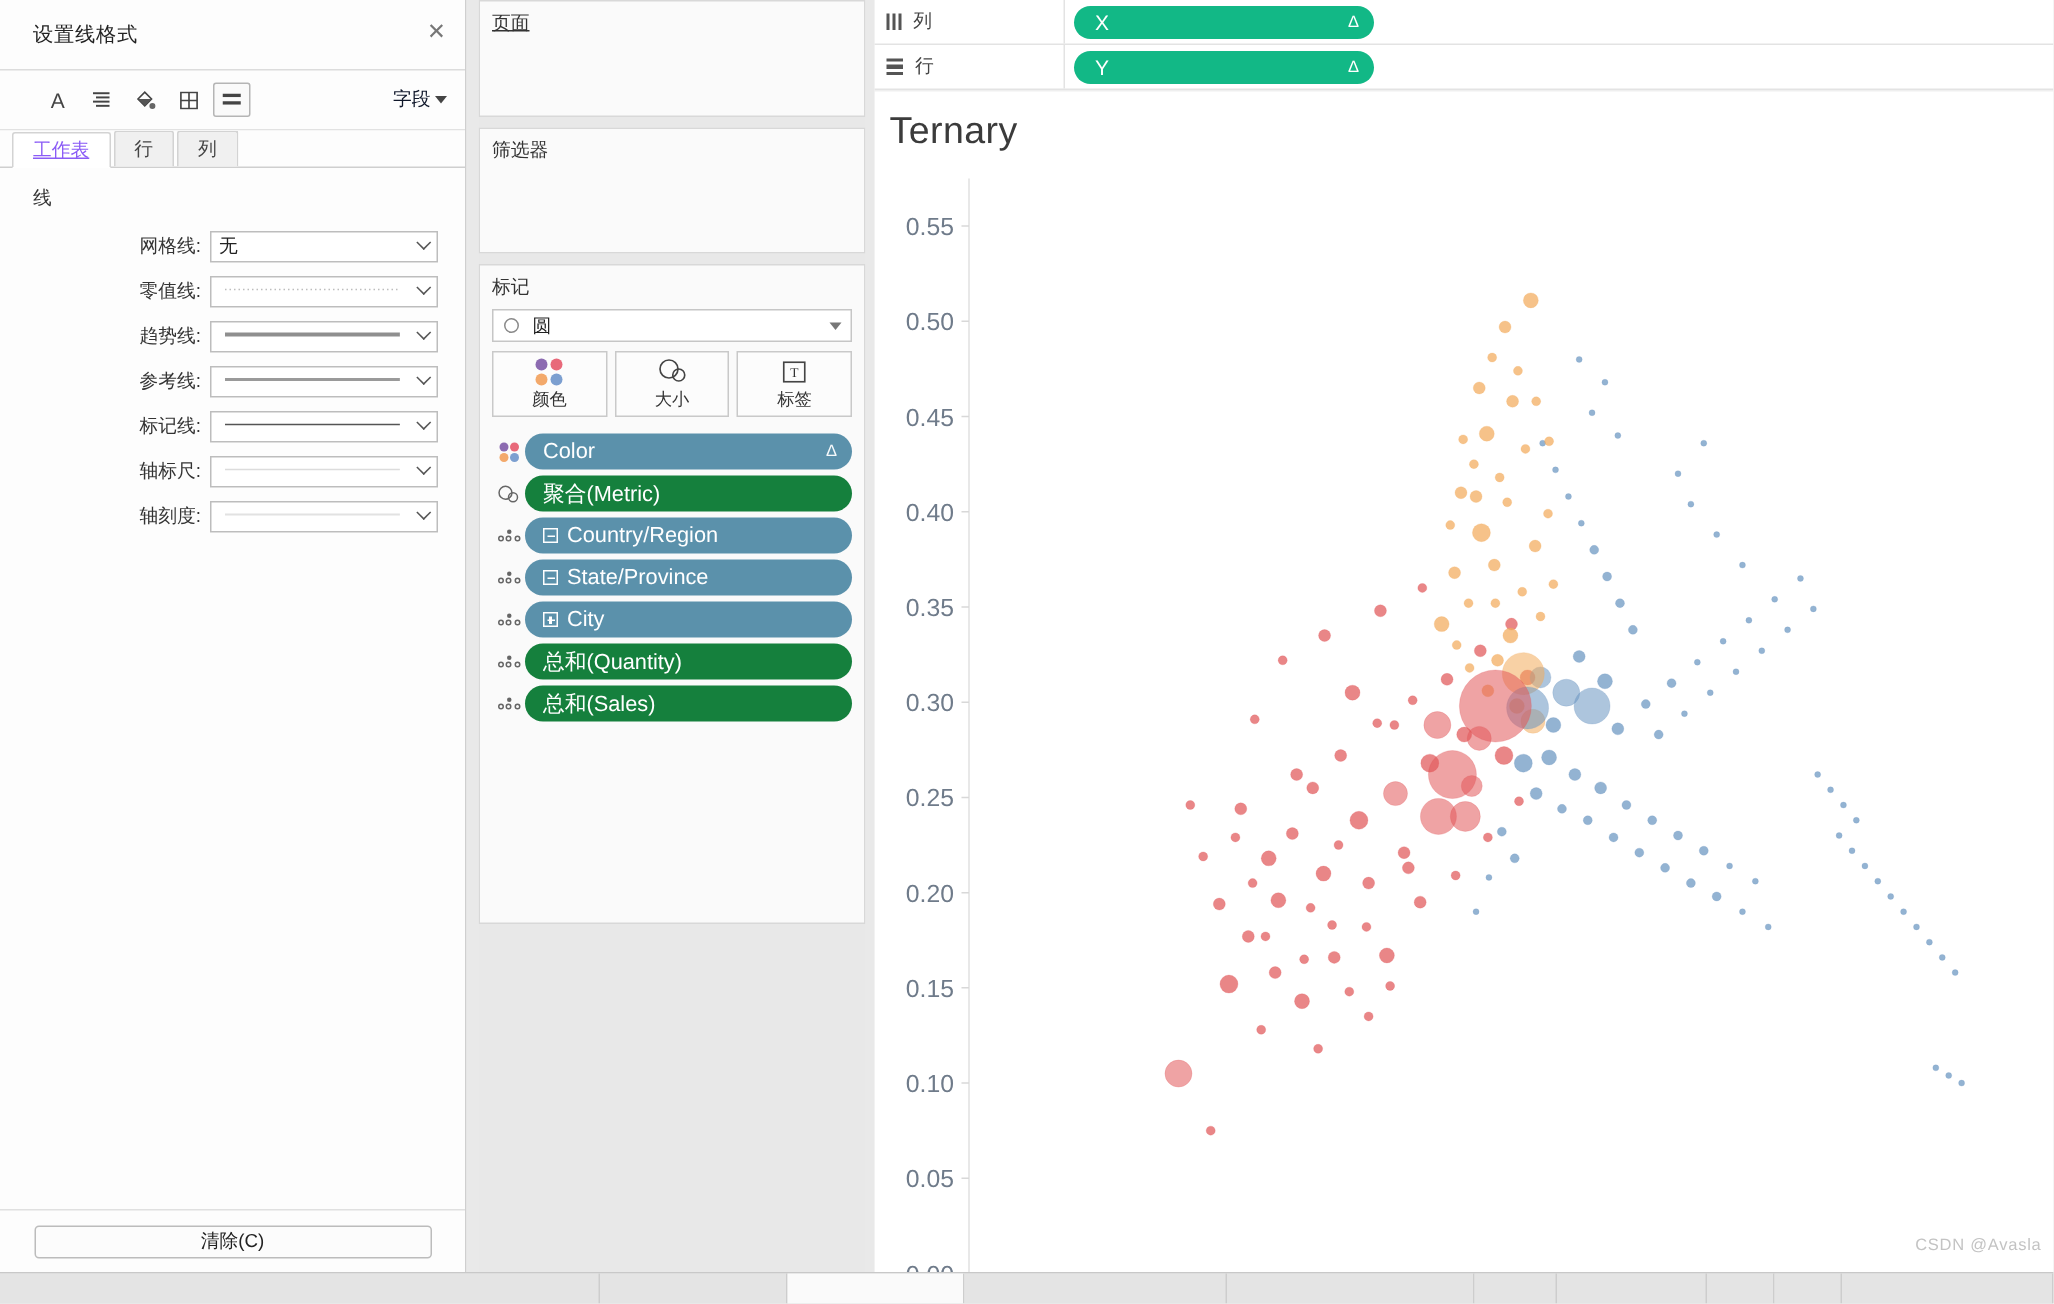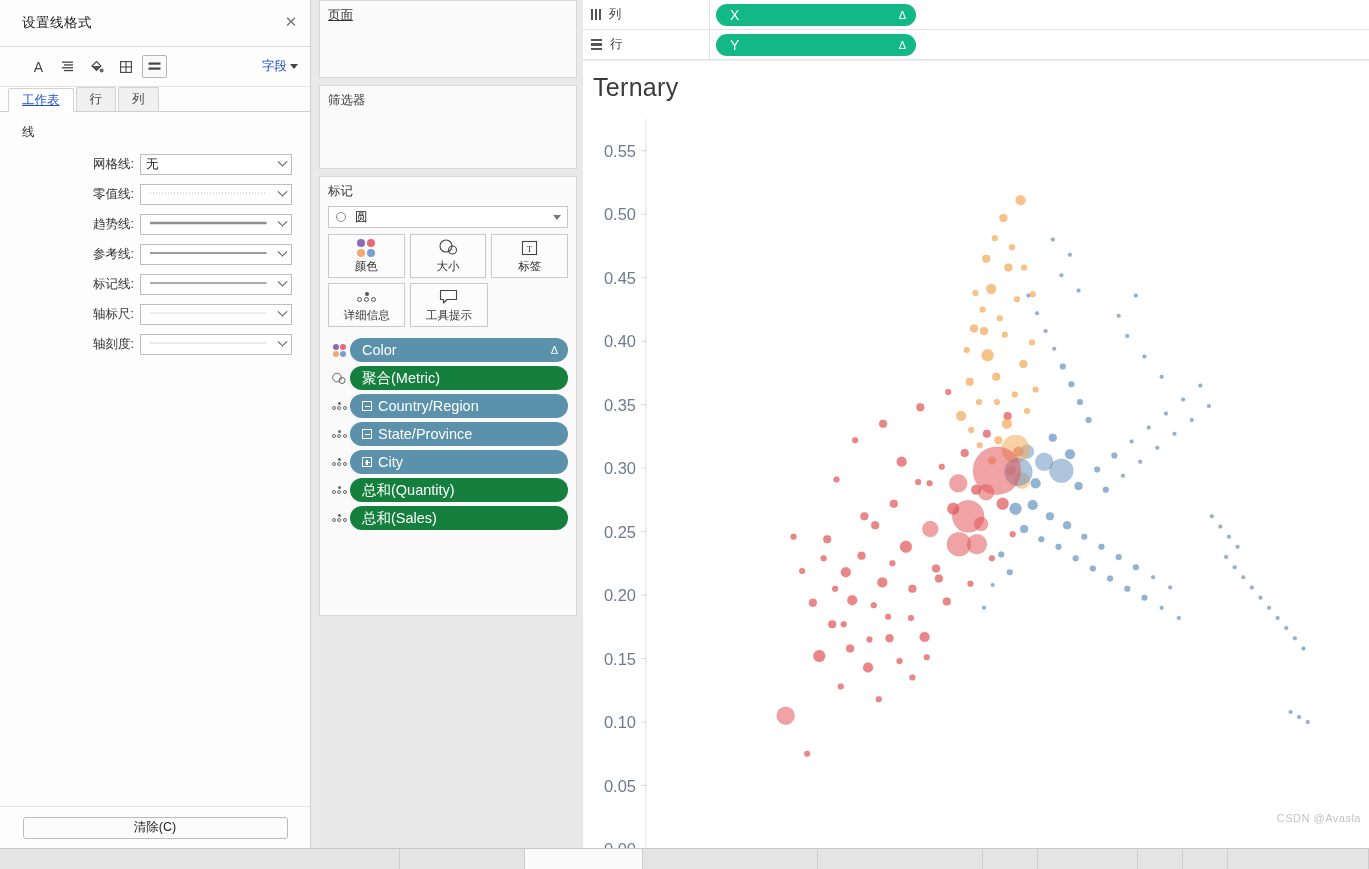--- a/index.html
+++ b/index.html
@@ -44,21 +44,21 @@
   }
   .tb-icon {
     width: 25px; height: 23px;
     display: flex; align-items: center; justify-content: center;
     margin-right: 4px; cursor: pointer; border-radius: 2px;
     color: #444;
   }
   .tb-icon.active { border: 1px solid #b5b5b5; background: #fafafa; }
   .tb-spacer { flex: 1; }
   .fp-fields {
-    font-size: 12.5px; color: #1d4ed8; cursor: pointer;
+    font-size: 12.5px; color: #0f172a; cursor: pointer;
     display: flex; align-items: center; gap: 3px;
   }
   .caret-dn {
     width: 0; height: 0;
     border-left: 4px solid transparent; border-right: 4px solid transparent;
     border-top: 5px solid #444;
   }
 
   .fp-tabs {
     height: 25px; flex: 0 0 25px;
@@ -68,21 +68,21 @@
     background: #fdfdfd;
   }
   .fp-tab {
     height: 24px; padding: 0 13px;
     display: flex; align-items: center;
     font-size: 12.5px; color: #444;
     border: 1px solid #d3d3d3; border-bottom: none;
     background: #f0f0f0; margin-right: 2px; cursor: pointer;
     border-radius: 2px 2px 0 0;
   }
-  .fp-tab.active { background: #fff; color: #1d4ed8; border-bottom: 1px solid #fff; margin-bottom: -1px; text-decoration: underline; }
+  .fp-tab.active { background: #fff; color: #8b5cf6; border-bottom: 1px solid #fff; margin-bottom: -1px; text-decoration: underline; }
 
   .fp-body { flex: 1; overflow: hidden; padding-top: 10px; position: relative; }
   .fp-section-title { font-size: 12.5px; color: #333; padding: 2px 0 8px 22px; }
 
   .fp-row {
     display: flex; align-items: center;
     height: 30px; margin-bottom: 0px;
     padding-right: 18px;
   }
   .fp-label {
@@ -257,21 +257,21 @@
     border-top: 1px solid #efefef;
   }
   #viz-title {
     position: absolute; left: 10px; top: 12px;
     font-size: 25px; color: #3b3b3b; font-weight: 300;
     letter-spacing: .3px;
   }
   #plot-wrap { position: absolute; left: 0; top: 52px; right: 0; bottom: 0; }
 
   #watermark {
-    position: absolute; right: 8px; bottom: 24px;
+    position: absolute; right: 8px; bottom: 12px;
     font-size: 11px; color: #c3c3c3; letter-spacing: .5px;
     user-select: none;
   }
 
   
   #statusbar {
     position: absolute; left: 0; bottom: 0;
     width: 1369px; height: 21px;
     background: #e4e4e4;
     border-top: 1px solid #c8c8c8;
@@ -488,44 +488,20 @@
           </div>
           <div class="shelf-btn">
             <span class="sb-icon">
               <svg width="17" height="16" viewBox="0 0 17 16">
                 <rect x="1.5" y="1.5" width="14" height="13" fill="none" stroke="#444" stroke-width="1.1"></rect>
                 <text x="8.5" y="11.5" font-size="9" text-anchor="middle" fill="#333" font-family="Liberation Serif, serif">T</text>
               </svg>
             </span>
             <span class="sb-label">标签</span>
           </div>
-        </div>
-        <div class="shelf-row">
-          <div class="shelf-btn">
-            <span class="sb-icon">
-              <span class="detail-dots">
-                <span class="top-dot"></span>
-                <span class="row3">
-                    <i></i>
-                    <i></i>
-                    <i></i>
-                  </span>
-              </span>
-            </span>
-            <span class="sb-label">详细信息</span>
-          </div>
-          <div class="shelf-btn">
-            <span class="sb-icon">
-              <svg width="19" height="16" viewBox="0 0 19 16">
-                <path d="M1.5 1.5 H17.5 V10.5 H8 L4.5 14 V10.5 H1.5 Z" fill="none" stroke="#444" stroke-width="1.1" stroke-linejoin="round"></path>
-              </svg>
-            </span>
-            <span class="sb-label">工具提示</span>
-          </div>
-          <div style="flex:1"></div>
         </div>
       </div>
 
       <div class="pill-list" id="pill-list">
           <div class="pill-row">
             <span class="pill-icon">
               <span class="mini-dots">
                 <i style="background:#8c6bb1"></i>
                 <i style="background:#e8697a"></i>
                 <i style="background:#f3a96b"></i>

